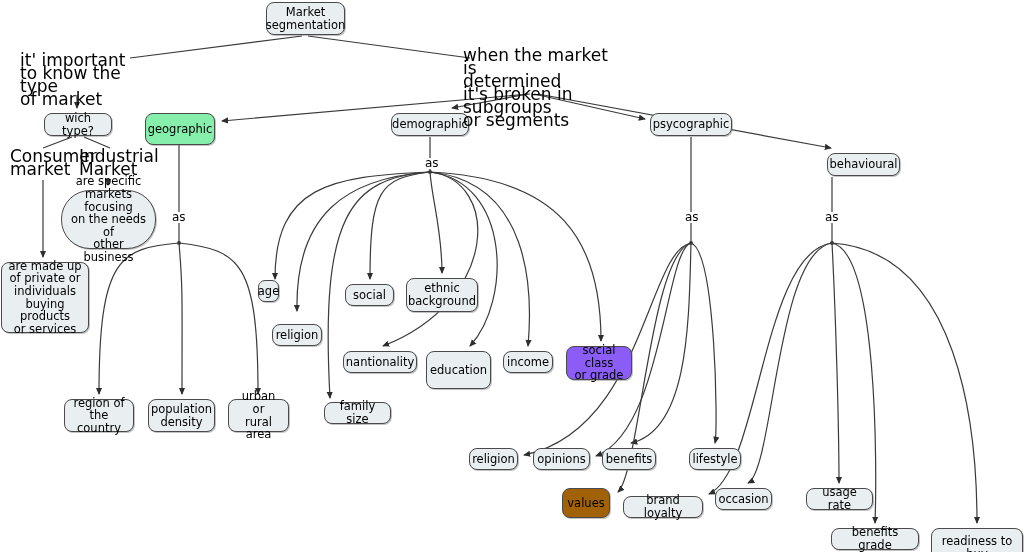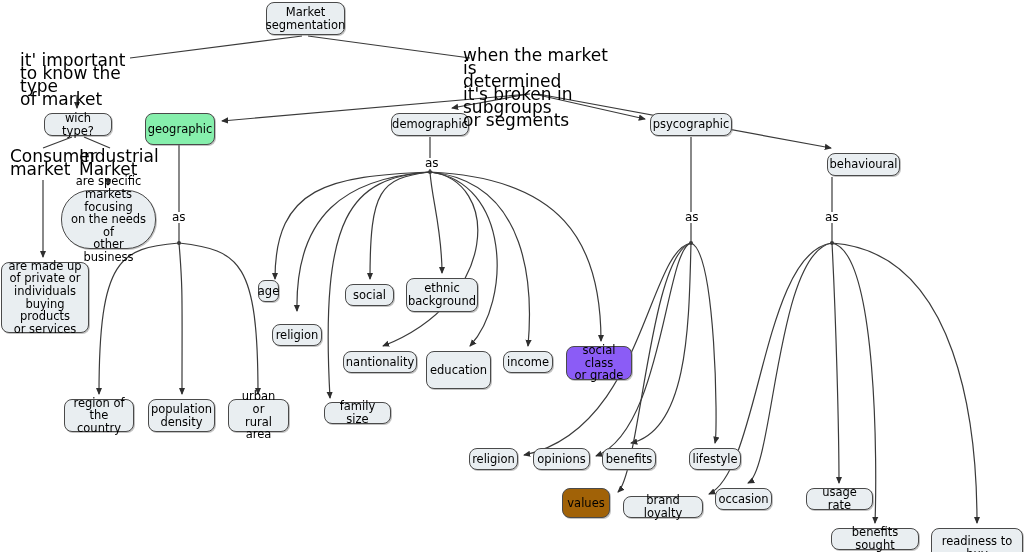--- a/index.html
+++ b/index.html
@@ -132,21 +132,21 @@
       <div class="node" style="left: 228px; top: 399px; width: 61px; height: 33px; background: rgb(233, 238, 241); border-color: rgb(74, 74, 74);">urban or
 rural area</div>
       <div class="node" style="left: 469px; top: 448px; width: 49px; height: 22px; background: rgb(233, 238, 241); border-color: rgb(74, 74, 74);">religion</div>
       <div class="node" style="left: 533px; top: 448px; width: 57px; height: 22px; background: rgb(233, 238, 241); border-color: rgb(74, 74, 74);">opinions</div>
       <div class="node" style="left: 602px; top: 448px; width: 54px; height: 22px; background: rgb(233, 238, 241); border-color: rgb(74, 74, 74);">benefits</div>
       <div class="node" style="left: 689px; top: 448px; width: 52px; height: 22px; background: rgb(233, 238, 241); border-color: rgb(74, 74, 74);">lifestyle</div>
       <div class="node" style="left: 562px; top: 488px; width: 48px; height: 30px; background: #a16207; border-color: rgb(74, 74, 74);">values</div>
       <div class="node" style="left: 623px; top: 488px; width: 80px; height: 22px; background: rgb(233, 238, 241); border-color: rgb(74, 74, 74); margin-top: 8px;">brand loyalty</div>
       <div class="node" style="left: 715px; top: 488px; width: 57px; height: 22px; background: rgb(233, 238, 241); border-color: rgb(74, 74, 74);">occasion</div>
       <div class="node" style="left: 806px; top: 488px; width: 67px; height: 22px; background: rgb(233, 238, 241); border-color: rgb(74, 74, 74);">usage rate</div>
-      <div class="node" style="left: 831px; top: 528px; width: 88px; height: 22px; background: rgb(233, 238, 241); border-color: rgb(74, 74, 74);">benefits sought</div>
+      <div class="node" style="left: 831px; top: 528px; width: 88px; height: 22px; background: rgb(233, 238, 241); border-color: rgb(74, 74, 74);">benefits grade</div>
       <div class="node" style="left: 931px; top: 528px; width: 92px; height: 39px; background: rgb(233, 238, 241); border-color: rgb(74, 74, 74);">readiness to buy</div>
     </div>
   <div id="text-layer">
       <div class="freetext" style="left: 20px; top: 54px; width: 115px;">it' important
 to know the type
 of market</div>
       <div class="freetext" style="left: 463px; top: 49px; width: 145px;">when the market is
 determined
 it's broken in subgroups
 or segments</div>

